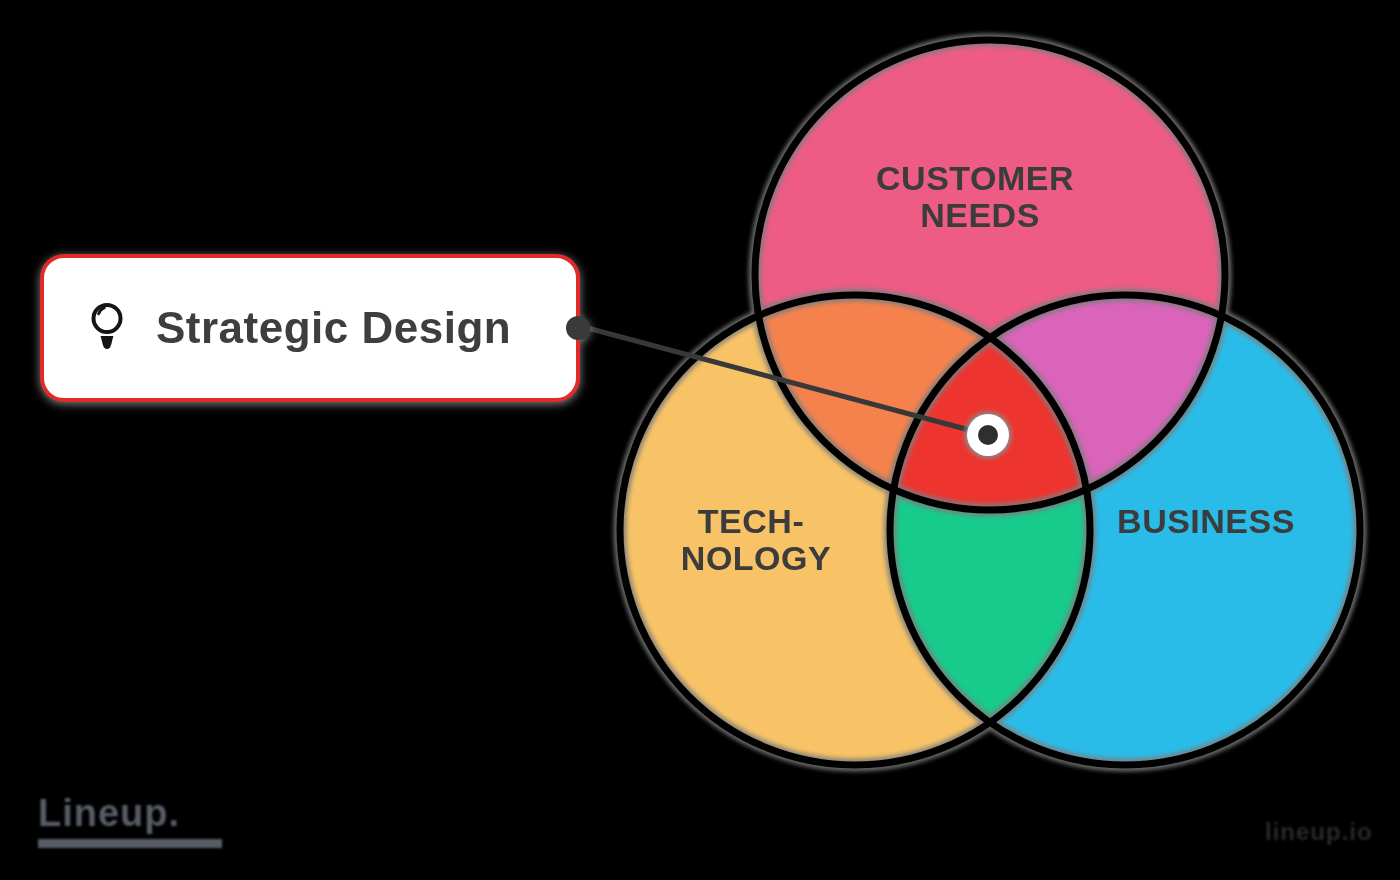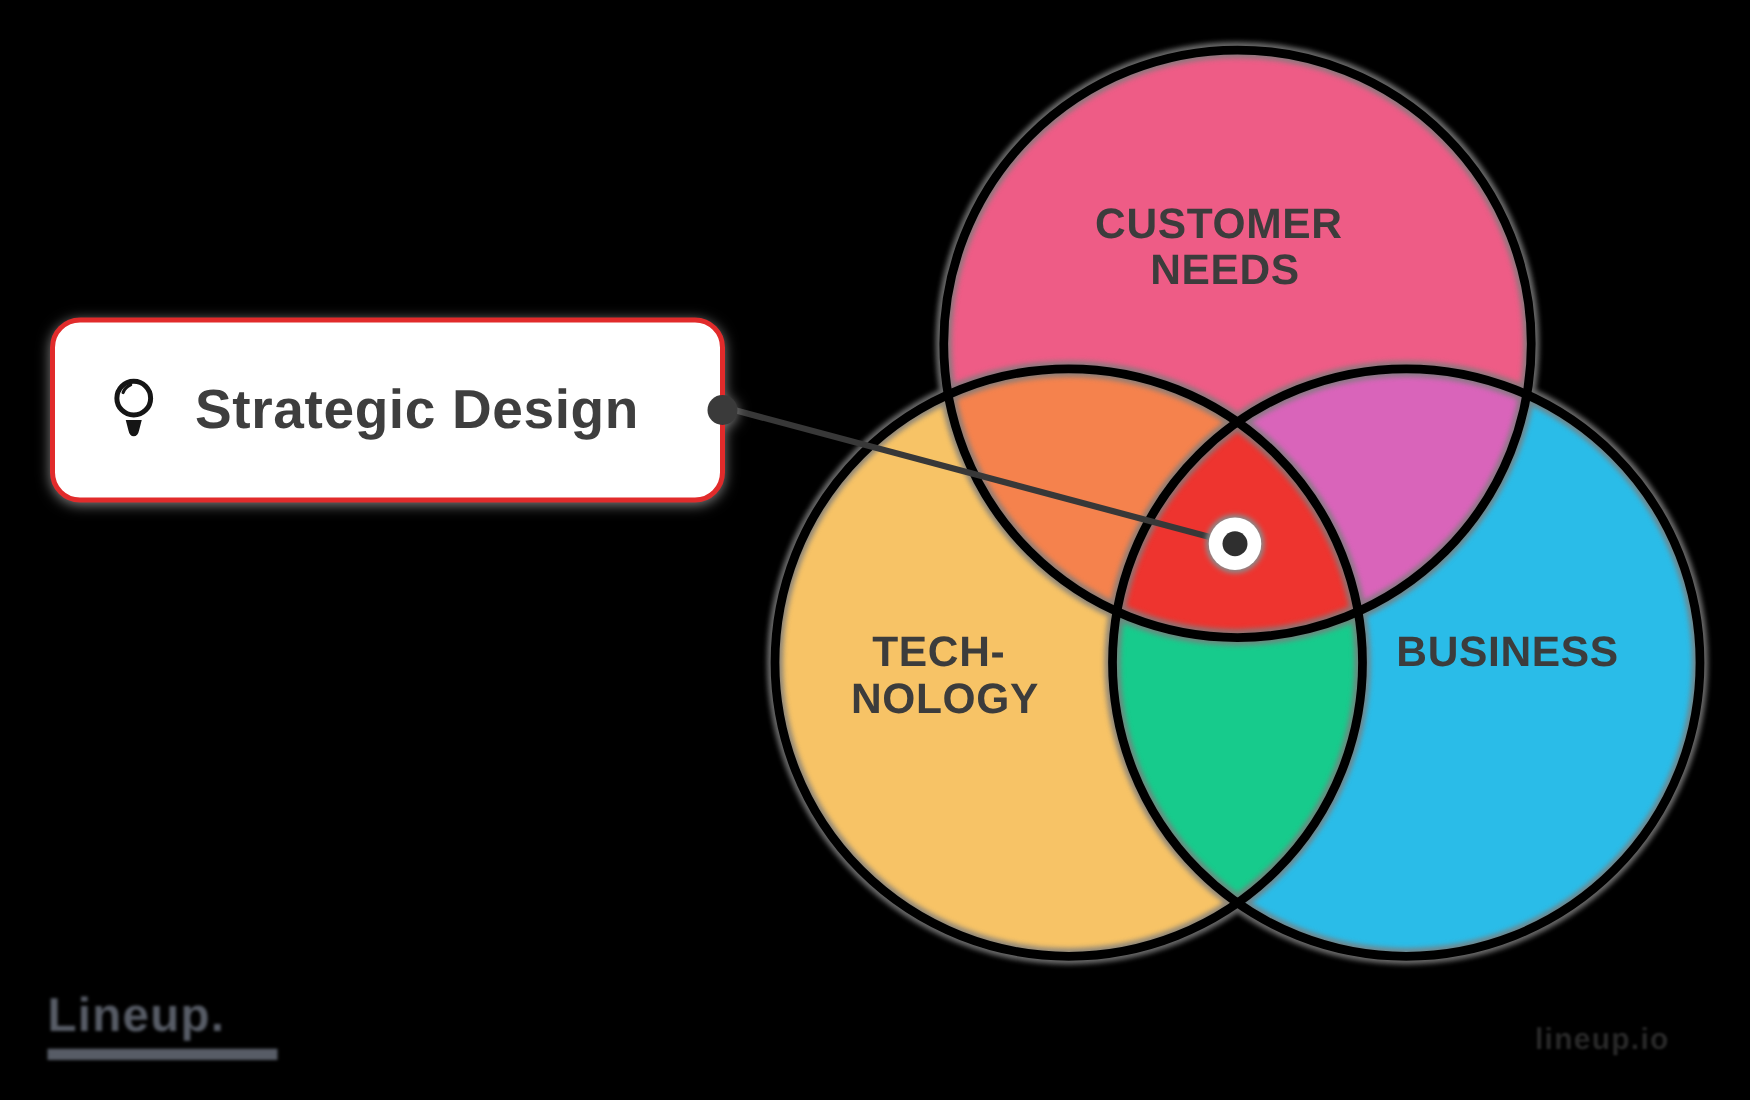--- a/index.html
+++ b/index.html
@@ -71,21 +71,21 @@
   }
   .brand-logo .logo-bar {
     width: 184px;
     height: 9px;
     background: #575c66;
     margin-top: 4px;
   }
 
   .watermark {
     position: absolute;
-    left: 1228px;
+    left: 1265px;
     top: 818px;
     font-size: 24px;
     font-weight: 700;
     letter-spacing: 1px;
     color: #282828;
     filter: blur(0.9px);
   }
 </style>
 </head>
 <body>

